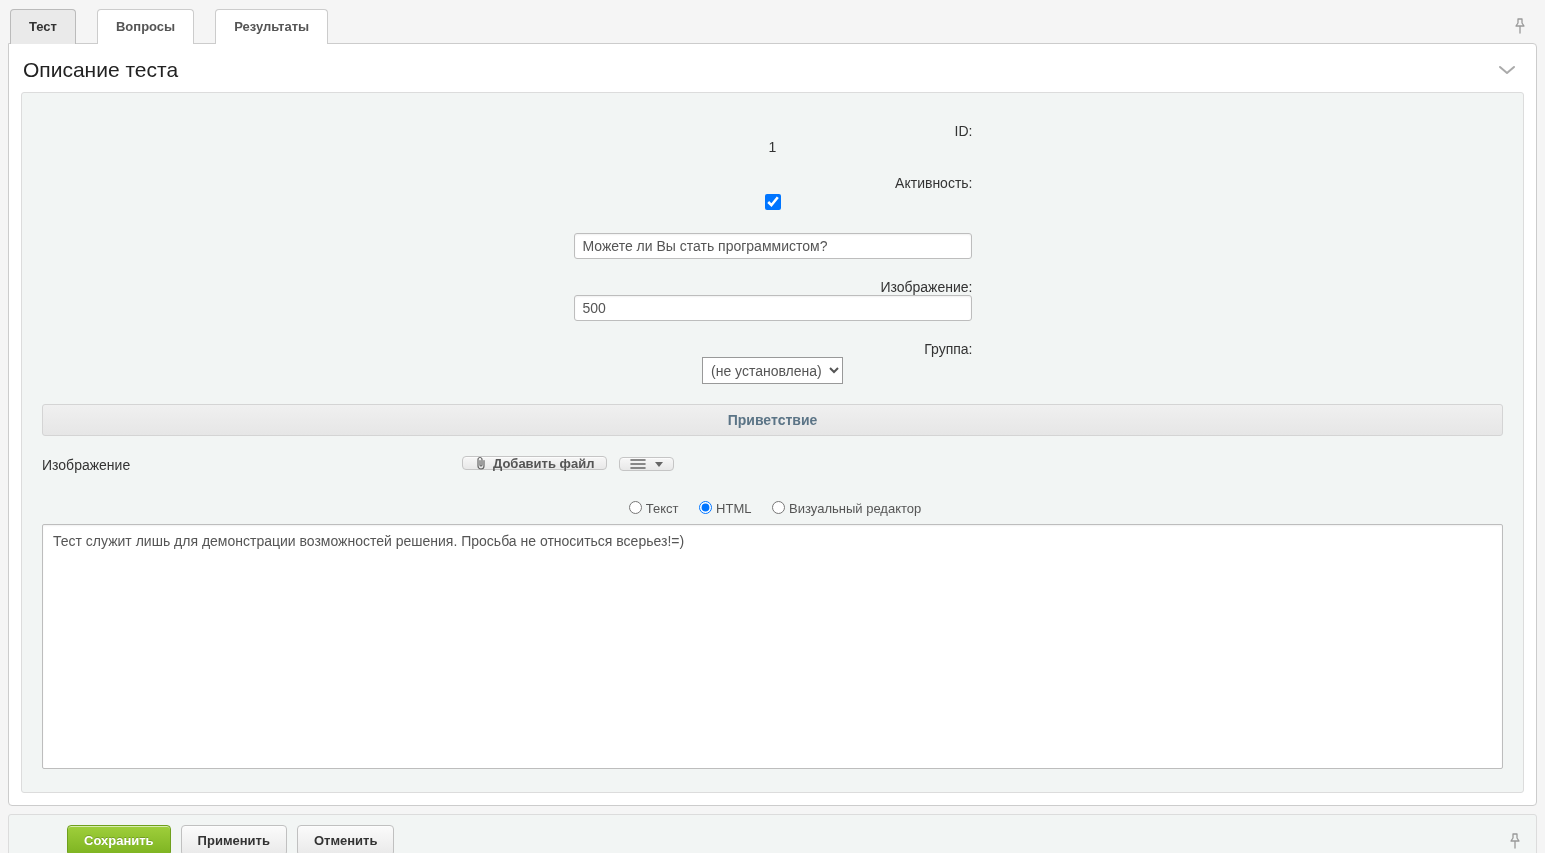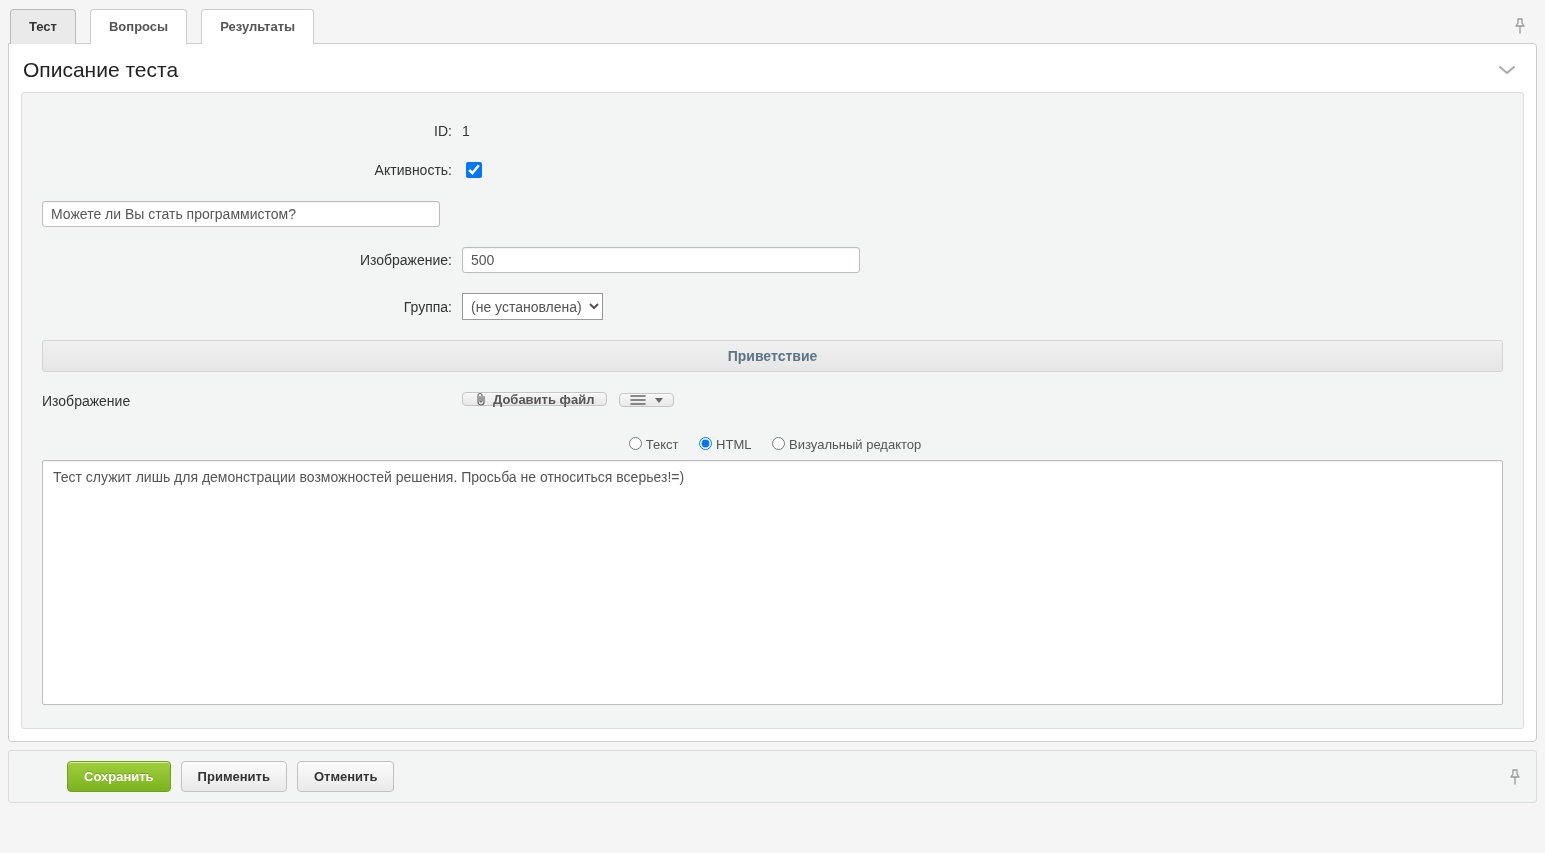--- a/index.html
+++ b/index.html
@@ -11,21 +11,21 @@
     color: #333;
     background: #f5f5f5;
   }
   .page {
     padding: 8px;
   }
   
   .tabs-row {
     display: flex;
     align-items: center;
-    gap: 14px;
+    gap: 21px;
     position: relative;
     padding-left: 2px;
   }
   .tab {
     background: #fff;
     border: 1px solid #ccc;
     border-bottom: none;
     border-radius: 4px 4px 0 0;
     padding: 9px 18px 10px;
     font-size: 13px;
@@ -77,20 +77,21 @@
     background: #f2f5f4;
     border: 1px solid #dcdcdc;
     border-radius: 3px;
     margin: 0 12px 12px 12px;
     padding: 30px 20px 20px 20px;
   }
   .form-row {
     display: flex;
     align-items: center;
     margin-bottom: 20px;
+    flex-direction: column;
   }
   .form-label-cell {
     width: 420px;
     text-align: right;
     padding-right: 10px;
     color: #333;
     font-size: 14px;
   }
   .req { color: #c33; }
   .form-input-cell {

